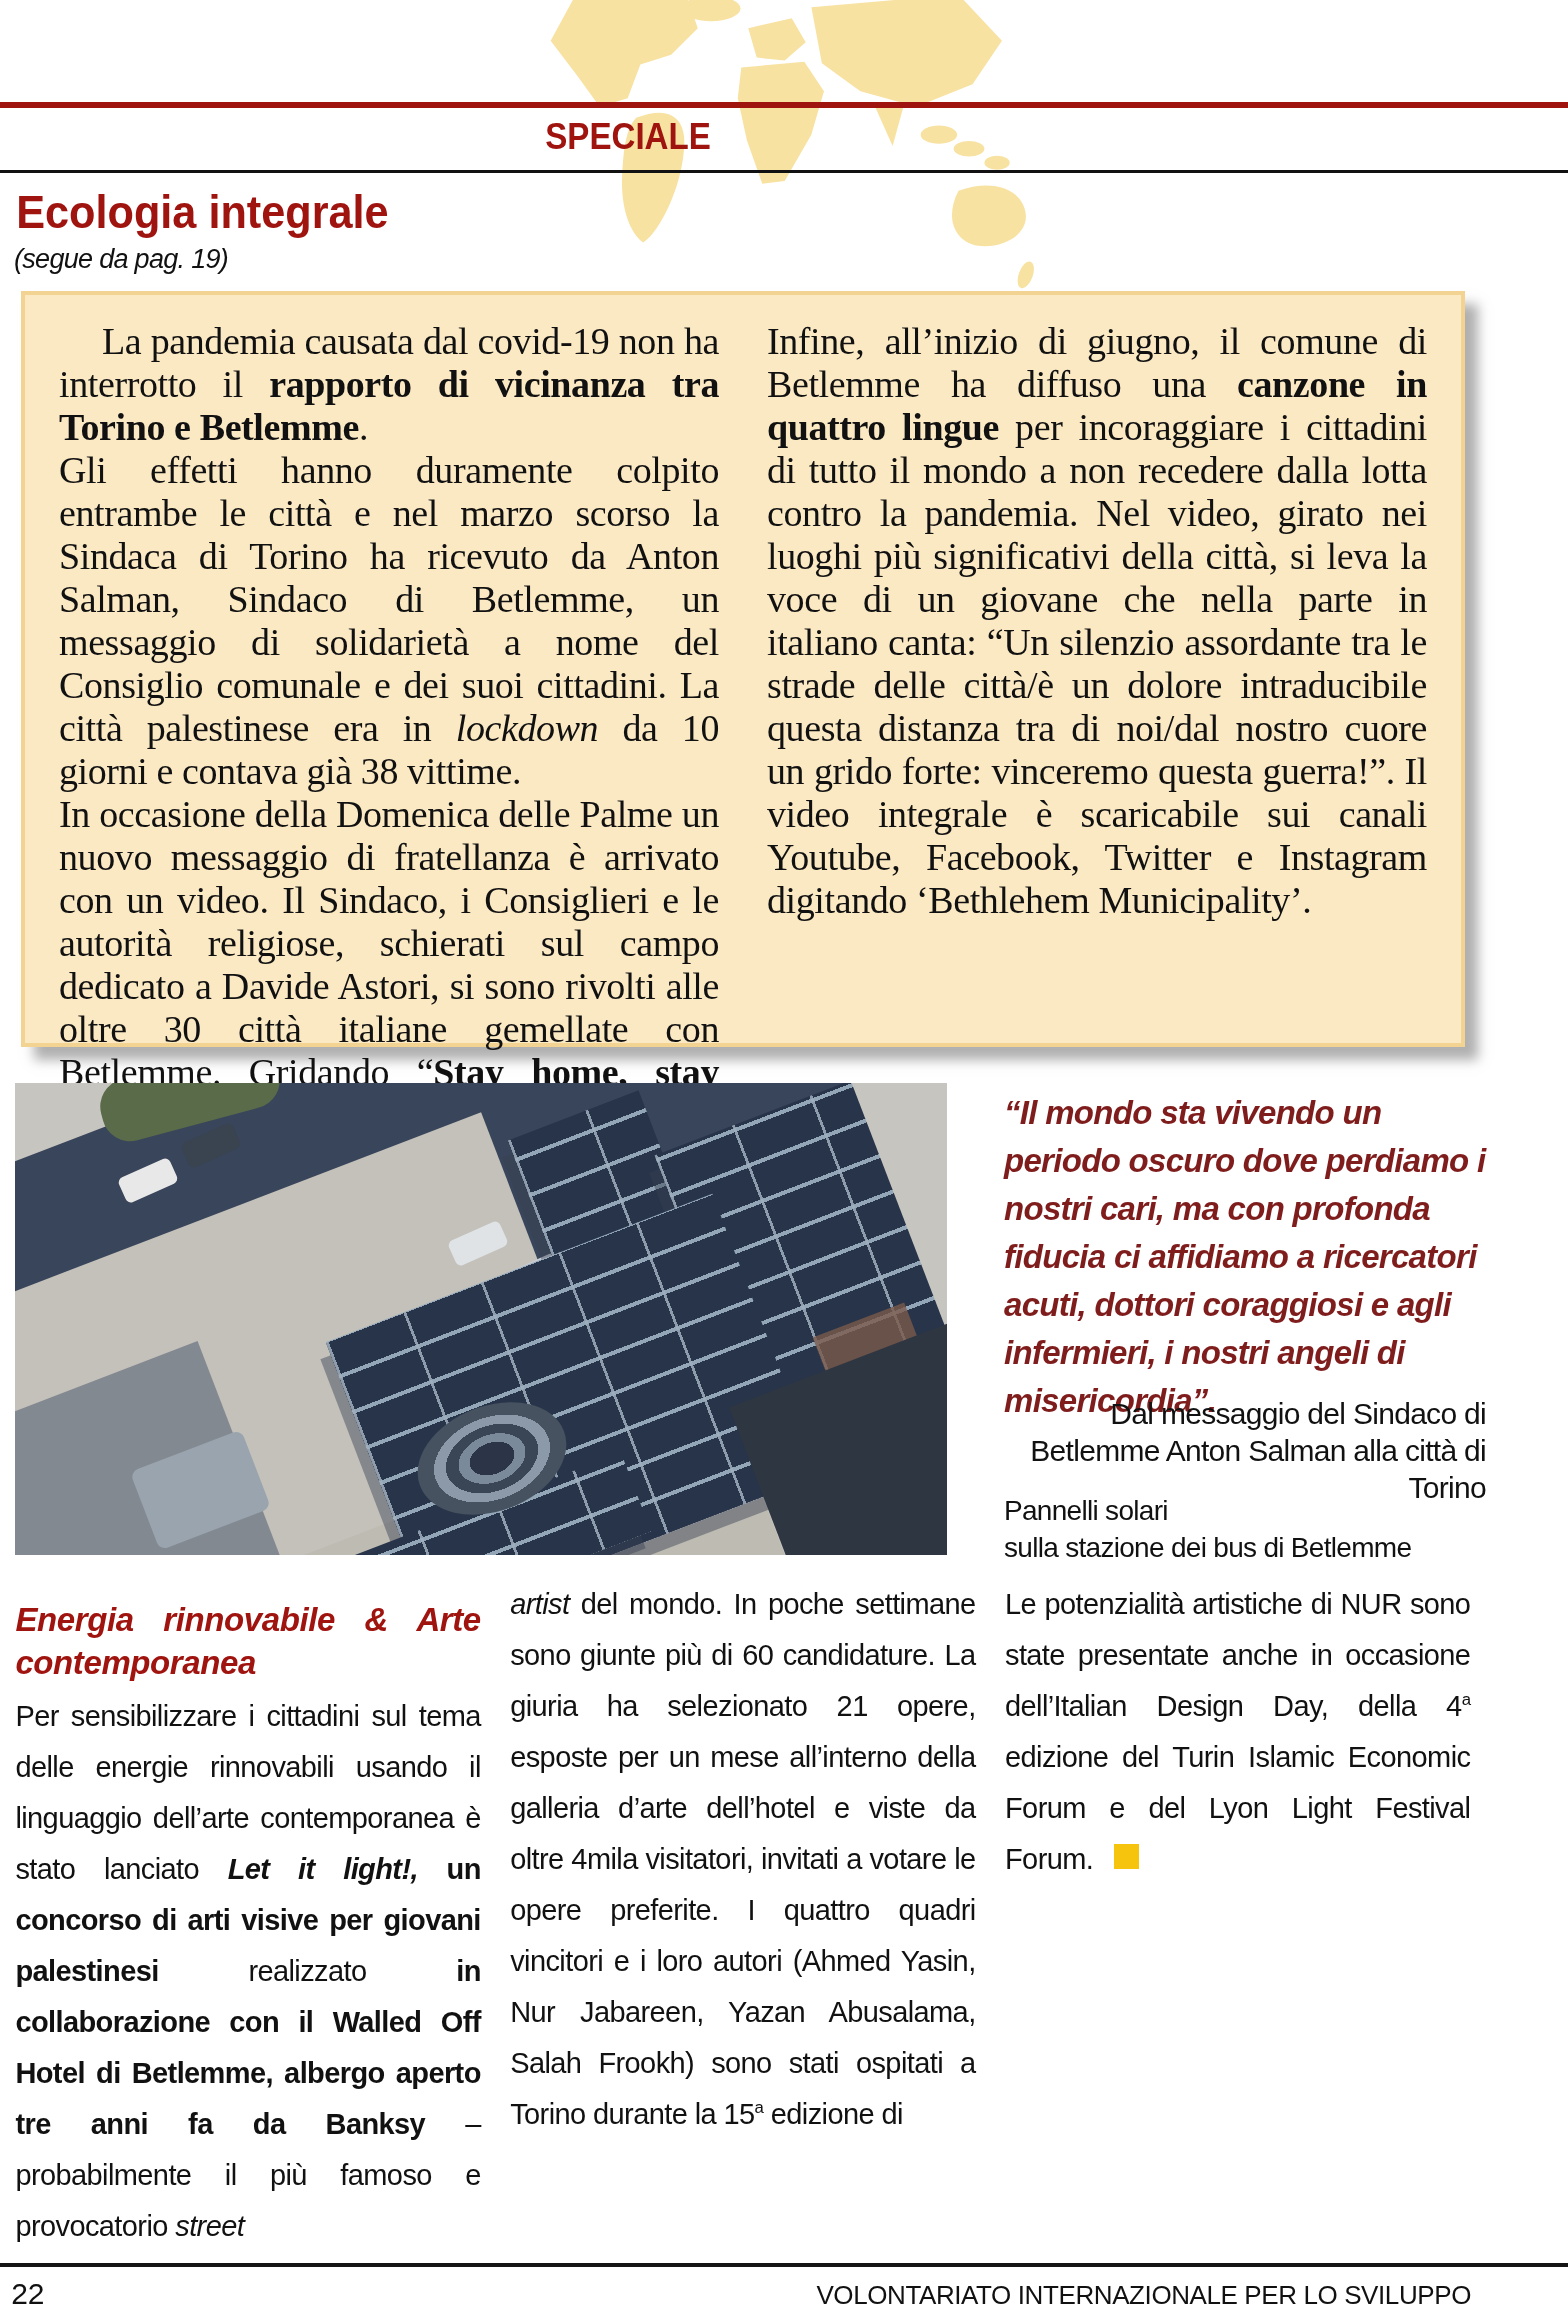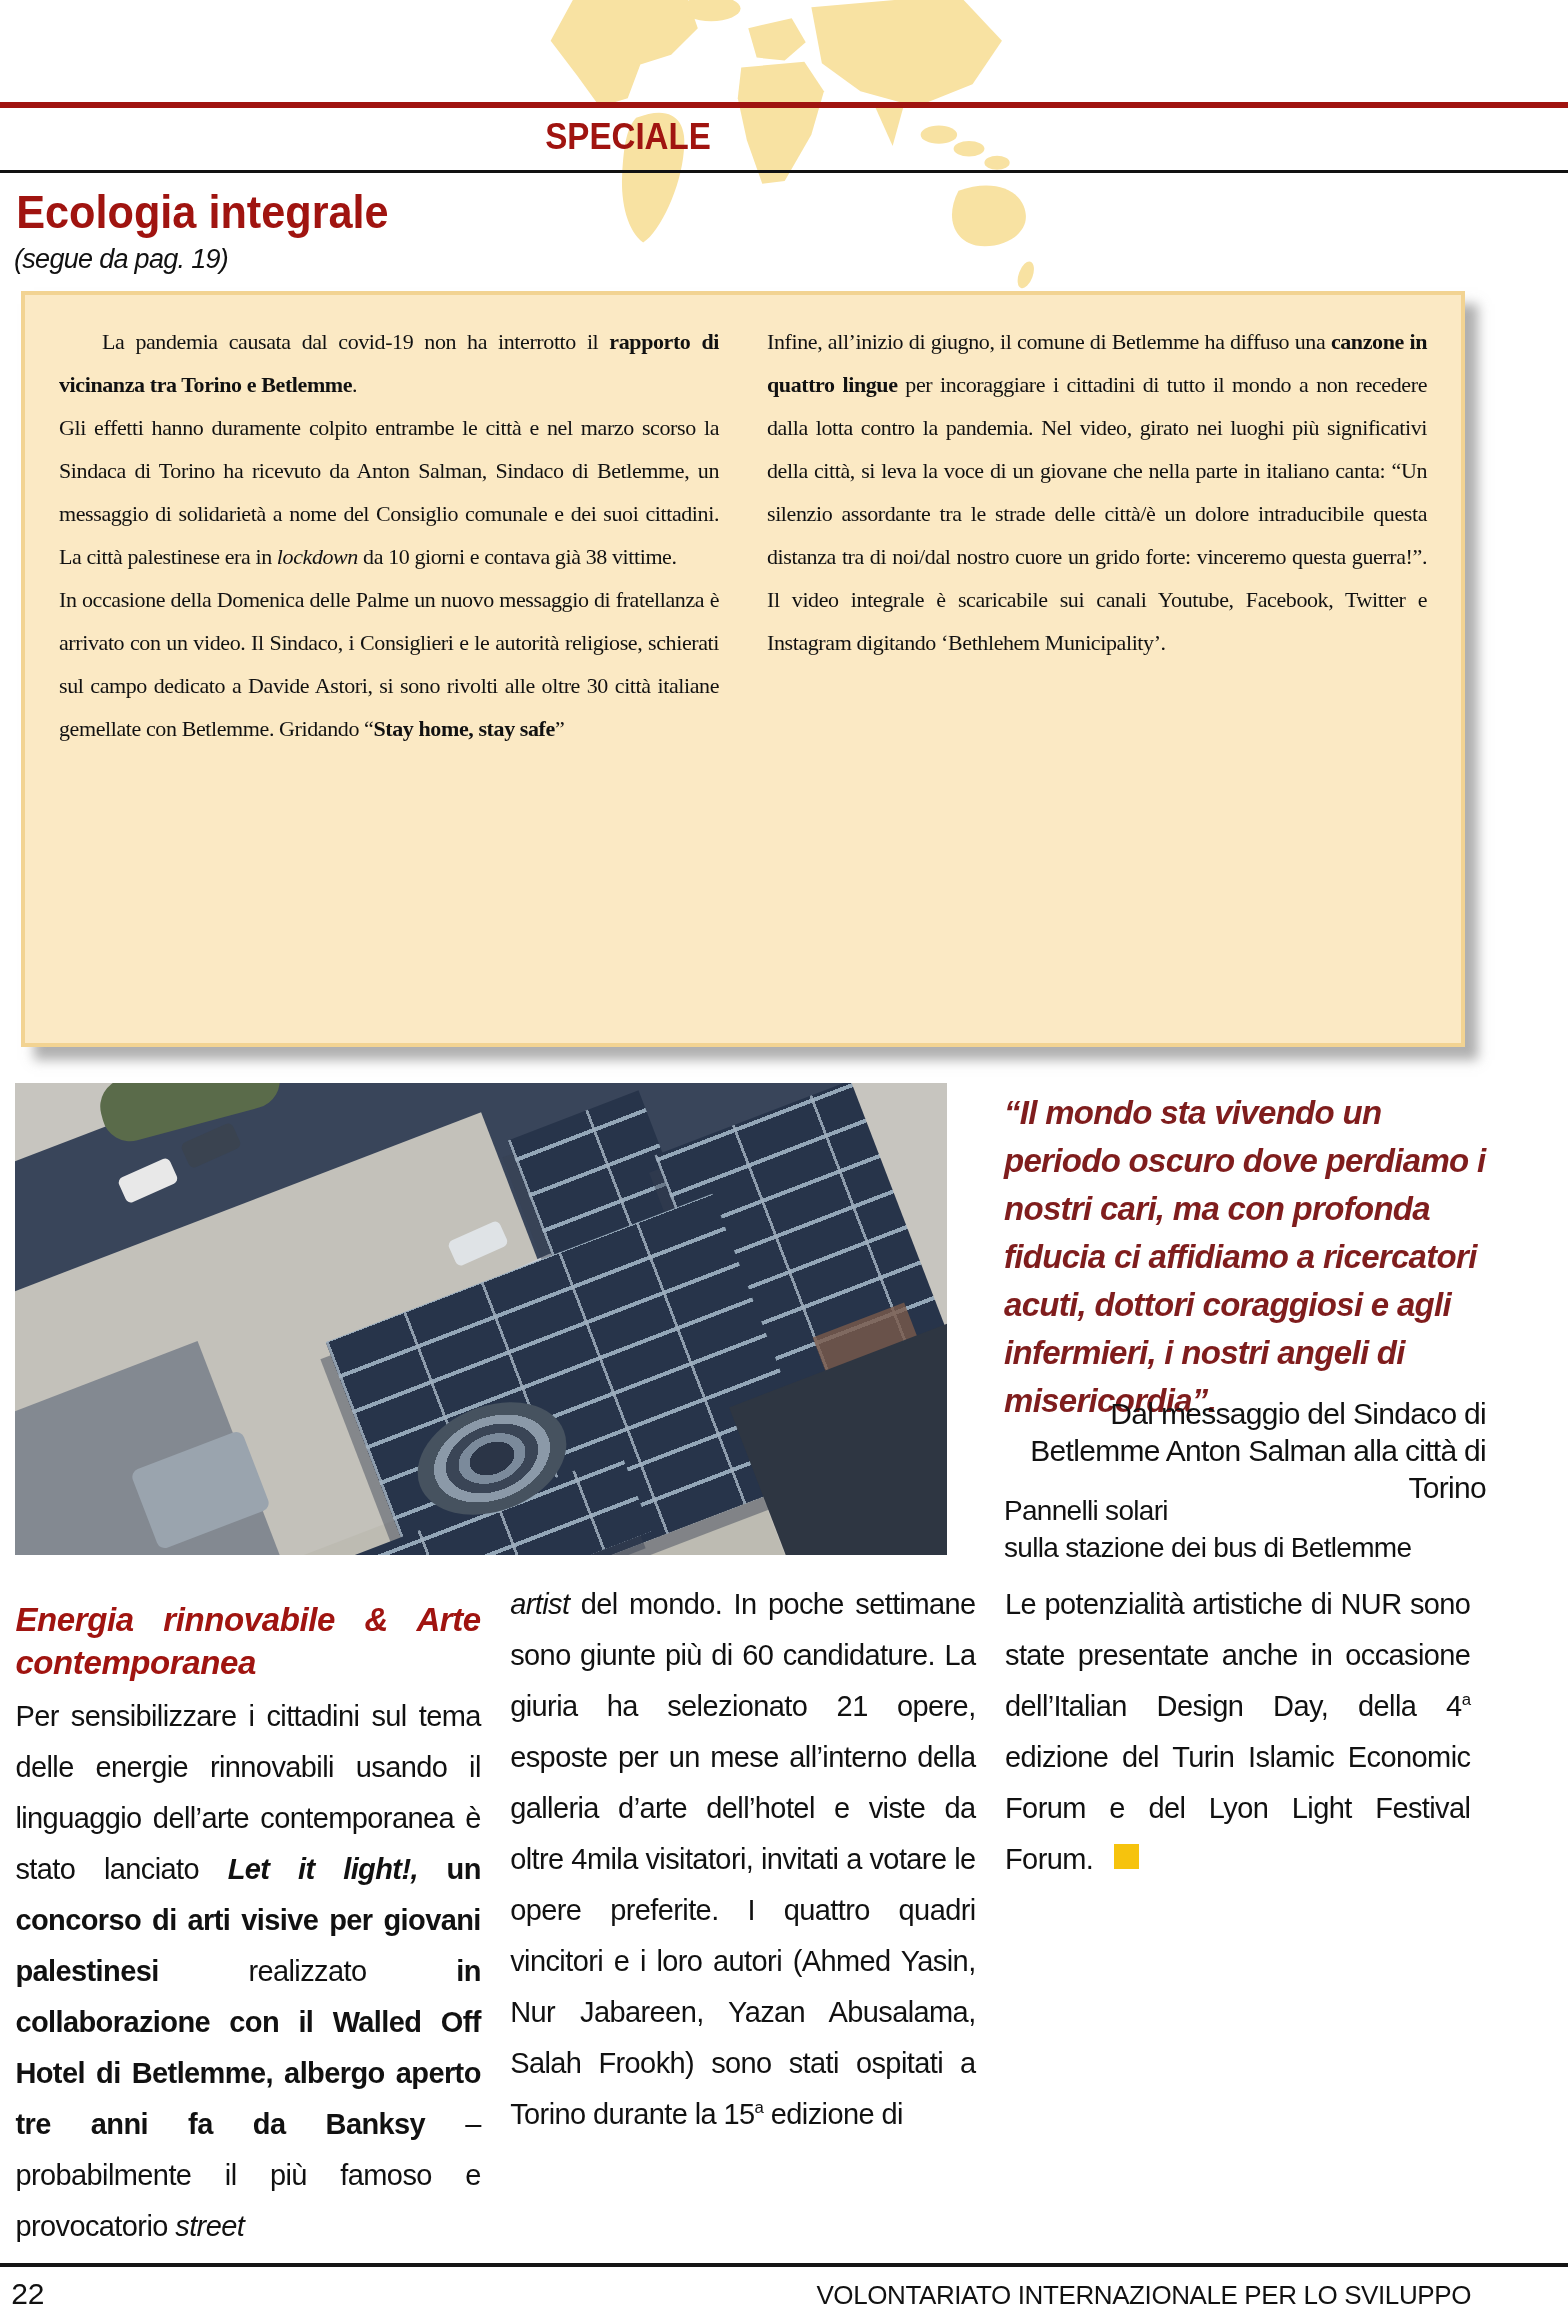--- a/index.html
+++ b/index.html
@@ -24,21 +24,21 @@
     position:absolute;left:14px;top:244px;z-index:3;
     font-size:27px;font-style:italic;letter-spacing:-0.7px;
   }
   
   .lead-box{
     position:absolute;left:21px;top:291px;width:1444px;height:756px;z-index:1;
     background:#fbe9c4;border:4.9px solid #f2d392;box-sizing:border-box;
     box-shadow:12.6px 12.6px 11.2px rgba(110,110,110,.55);
     display:flex;gap:48px;padding:25px 34px;
   }
-  .lead-col{flex:1 1 0;font-family:"Liberation Serif",serif;font-size:22px;line-height:43px;
+  .lead-col{flex:1 1 0;font-family:"Liberation Serif",serif;font-size:38px;line-height:43px;
     text-align:justify;letter-spacing:-0.4px;}
   .lead-col p{margin:0;}
   .lead-col p.indent{text-indent:43px;}
   
   .photo{
     position:absolute;left:15.4px;top:1083px;width:932px;height:472px;z-index:1;
     background:#c7c5bf;overflow:hidden;
   }
   .ph{position:absolute;}
   .ph-road{left:-42px;top:-63px;width:876px;height:301px;background:#39455a;transform:rotate(-21deg);}

